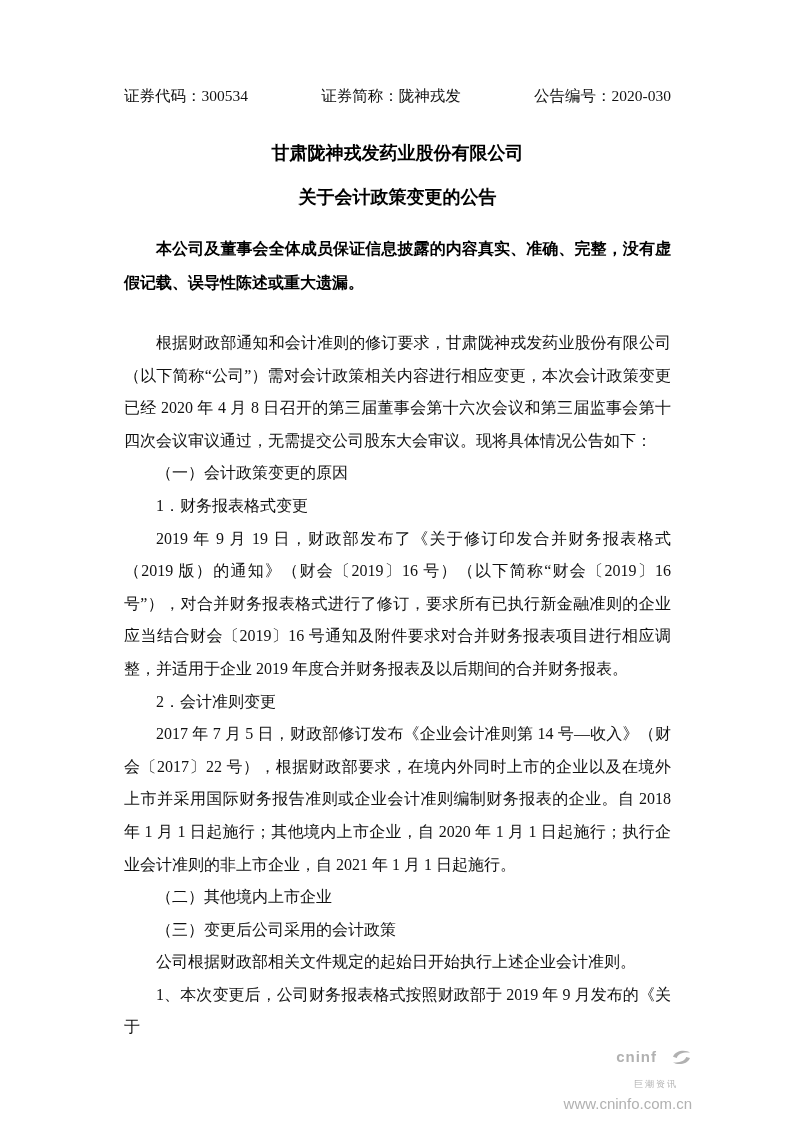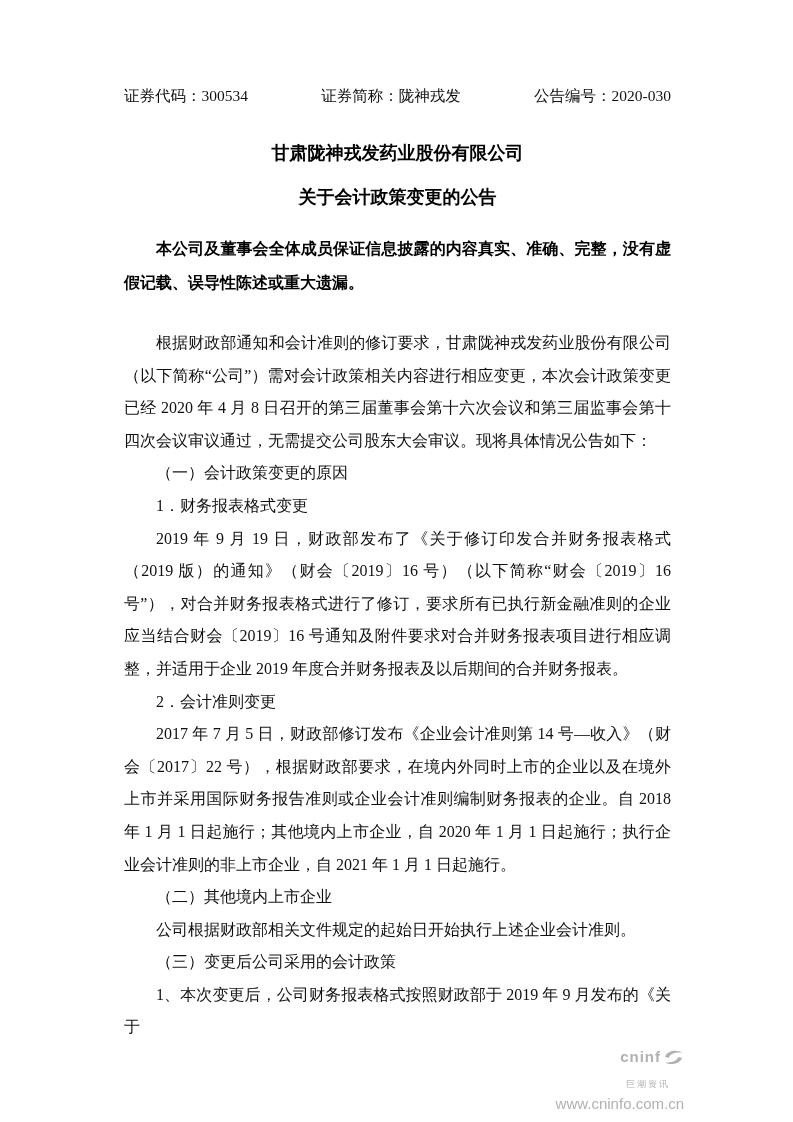--- a/index.html
+++ b/index.html
@@ -8,20 +8,21 @@
     background: #fff;
   }
   .page {
     position: relative;
     width: 689px;
     height: 1122px;
     background: #ffffff;
     overflow: hidden;
     font-family: "Liberation Serif", "DejaVu Serif", serif;
     color: #111111;
+    padding-left: 8px;
   }
   .content {
     position: absolute;
     left: 124px;
     top: 86px;
     width: 547px;
   }
   .doc-header {
     display: flex;
     justify-content: space-between;
@@ -70,21 +71,21 @@
     display: flex;
     flex-direction: column;
     align-items: flex-end;
     color: #b1b1b1;
     font-family: "Liberation Sans", "DejaVu Sans", sans-serif;
     line-height: 1.1;
   }
   .footer-brand-row {
     display: flex;
     align-items: flex-end;
-    gap: 2px;
+    gap: 14px;
     margin-left: 25px;
   }
   .footer-brand {
     font-weight: bold;
     font-size: 15px;
     letter-spacing: 1px;
   }
   .footer-swirl {
     width: 21px;
     height: 17px;
@@ -120,22 +121,22 @@
     <div class="disclaimer">本公司及董事会全体成员保证信息披露的内容真实、准确、完整，没有虚假记载、误导性陈述或重大遗漏。</div>
 
     <div class="body-text">
       <p>根据财政部通知和会计准则的修订要求，甘肃陇神戎发药业股份有限公司（以下简称“公司”）需对会计政策相关内容进行相应变更，本次会计政策变更已经 2020 年 4 月 8 日召开的第三届董事会第十六次会议和第三届监事会第十四次会议审议通过，无需提交公司股东大会审议。现将具体情况公告如下：</p>
       <p>（一）会计政策变更的原因</p>
       <p>1．财务报表格式变更</p>
       <p>2019 年 9 月 19 日，财政部发布了《关于修订印发合并财务报表格式（2019 版）的通知》（财会〔2019〕16 号）（以下简称“财会〔2019〕16 号”），对合并财务报表格式进行了修订，要求所有已执行新金融准则的企业应当结合财会〔2019〕16 号通知及附件要求对合并财务报表项目进行相应调整，并适用于企业 2019 年度合并财务报表及以后期间的合并财务报表。</p>
       <p>2．会计准则变更</p>
       <p>2017 年 7 月 5 日，财政部修订发布《企业会计准则第 14 号—收入》（财会〔2017〕22 号），根据财政部要求，在境内外同时上市的企业以及在境外上市并采用国际财务报告准则或企业会计准则编制财务报表的企业。自 2018 年 1 月 1 日起施行；其他境内上市企业，自 2020 年 1 月 1 日起施行；执行企业会计准则的非上市企业，自 2021 年 1 月 1 日起施行。</p>
       <p>（二）其他境内上市企业</p>
+      <p>（三）变更后公司采用的会计政策</p>
       <p>公司根据财政部相关文件规定的起始日开始执行上述企业会计准则。</p>
-      <p>（三）变更后公司采用的会计政策</p>
       <p>1、本次变更后，公司财务报表格式按照财政部于 2019 年 9 月发布的《关于</p>
     </div>
   </div>
 
   <div class="page-footer">
     <div class="footer-brand-row">
       <span class="footer-brand">cninf</span>
       <svg class="footer-swirl" viewBox="0 0 24 20" xmlns="http://www.w3.org/2000/svg">
         <path d="M2 9 C5 1.5 17 0.5 22 4.5 C15 3.5 8 5.5 6.5 10.5 L2 9 Z" fill="#b1b1b1"></path>
         <path d="M22 10.5 C19 18.5 7 19.5 2 15.5 C9 16.5 16 14.5 17.5 9.5 L22 10.5 Z" fill="#b1b1b1"></path>

